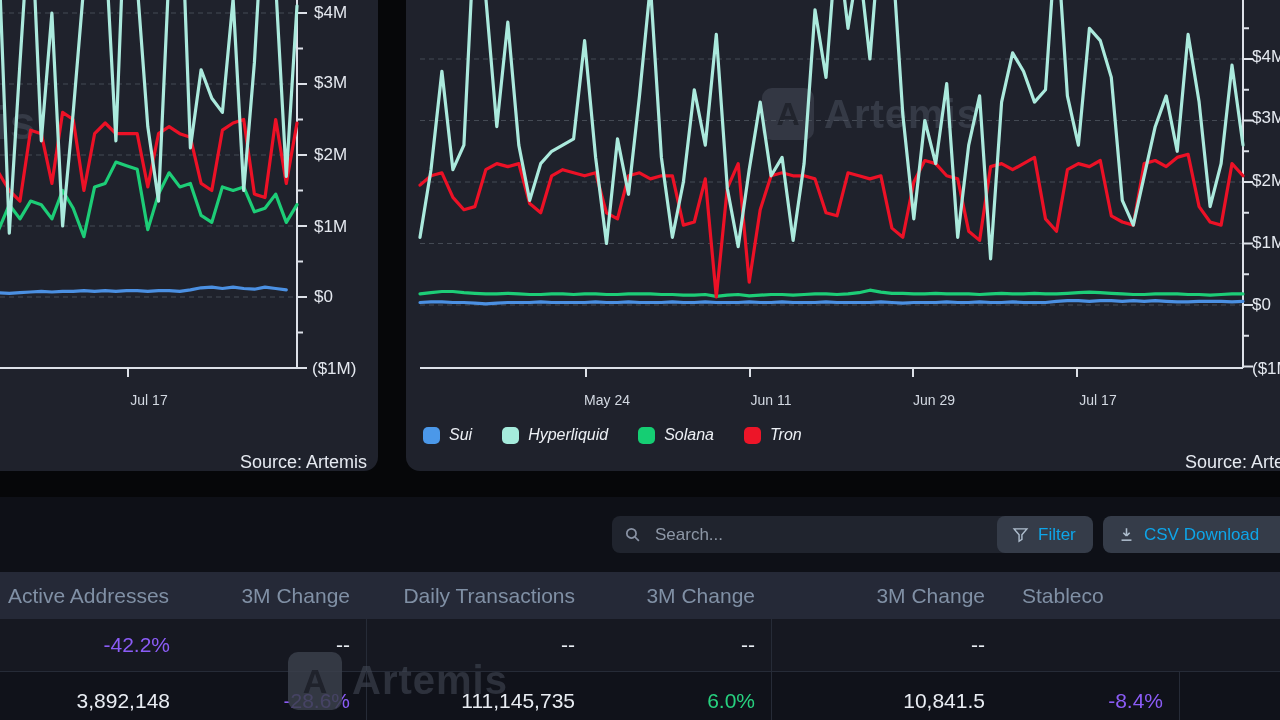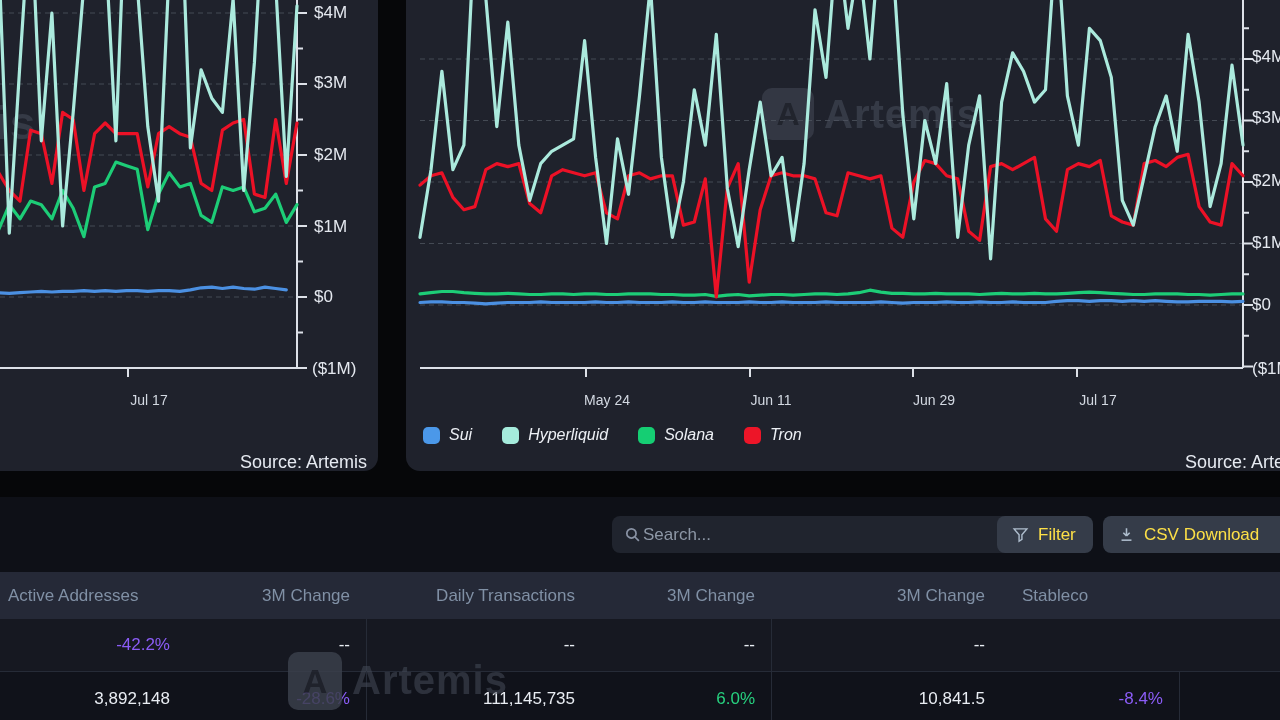--- a/index.html
+++ b/index.html
@@ -11,36 +11,36 @@
   .xlab{position:absolute;transform:translateX(-50%);font-size:14px;color:#d3d9e2;white-space:nowrap;margin-left:21px;}
   .src{position:absolute;font-size:18px;color:#e6eaf1;white-space:nowrap;}
   .wm-text{position:absolute;font-weight:bold;color:#454b58;opacity:.6;letter-spacing:1px;white-space:nowrap;}
   .wm-logo{position:absolute;background:#3a3f4b;opacity:.75;border-radius:10px;display:flex;align-items:center;justify-content:center;}
   .wm-logo span{color:#22252e;font-weight:bold;}
   .legend{position:absolute;left:423px;top:426px;display:flex;gap:30px;align-items:center;}
   .legend-item{display:flex;align-items:center;gap:9px;}
   .legend-sq{width:17px;height:17px;border-radius:5px;}
   .legend-lb{font-size:16px;color:#edf0f5;font-style:italic;}
   .bottom{position:absolute;left:0;top:497px;width:1280px;height:223px;background:#0e1017;}
-  .search{position:absolute;left:612px;top:516px;width:424px;height:37px;background:#20242e;border-radius:8px;display:flex;align-items:center;padding:0 12px;}
+  .search{position:absolute;left:612px;top:516px;width:424px;height:37px;background:#20242e;border-radius:8px;display:flex;align-items:center;padding:0 12px;gap:12px;}
   .search input{flex:1;background:transparent;border:none;outline:none;font-size:17px;color:#dfe5ee;}
   .search input::placeholder{color:#8d97a6;}
-  .btn{position:absolute;top:516px;height:37px;background:#353c49;border-radius:8px;display:flex;align-items:center;gap:9px;padding:0 15px;color:#fde047;font-size:17px;white-space:nowrap;}
+  .btn{position:absolute;top:516px;height:37px;background:#353c49;border-radius:8px;display:flex;align-items:center;gap:9px;padding:0 15px;color:#0ea5e9;font-size:17px;white-space:nowrap;}
   .btn svg,.search svg{flex:none;}
   .table{position:absolute;left:0;top:572px;width:1360px;}
   .trow{display:grid;grid-template-columns:186px 180px 225px 180px 230px 178px 181px;}
   .thead{background:#252937;height:47px;}
   .thead .c{color:#8090a5;}
   .drow1{background:#161821;height:53px;border-bottom:1px solid #262b37;}
   .drow2{background:#10121a;height:75px;}
   .drow1 .c,.drow2 .c{border-left:0;}
   .drow1 .c:nth-child(3),.drow1 .c:nth-child(5),.drow1 .c:nth-child(7),
   .drow2 .c:nth-child(3),.drow2 .c:nth-child(5),.drow2 .c:nth-child(7){border-left:1px solid #262b37;}
   .drow2 .c{align-items:flex-start;padding-top:17px;}
-  .c{display:flex;align-items:center;justify-content:flex-end;padding-right:16px;font-size:17px;color:#e9edf3;}
+  .c{display:flex;align-items:center;justify-content:flex-end;padding-right:16px;font-size:21px;color:#e9edf3;}
   .c.left{justify-content:flex-start;padding-left:8px;padding-right:0;}
   .neg{color:#8b5cf6;}
   .pos{color:#27d17f;}
 </style>
 </head>
 <body>
 
 <div class="stage">
 
   <div class="panel" style="left:-200px;top:-90px;width:578px;height:561px;"></div>

